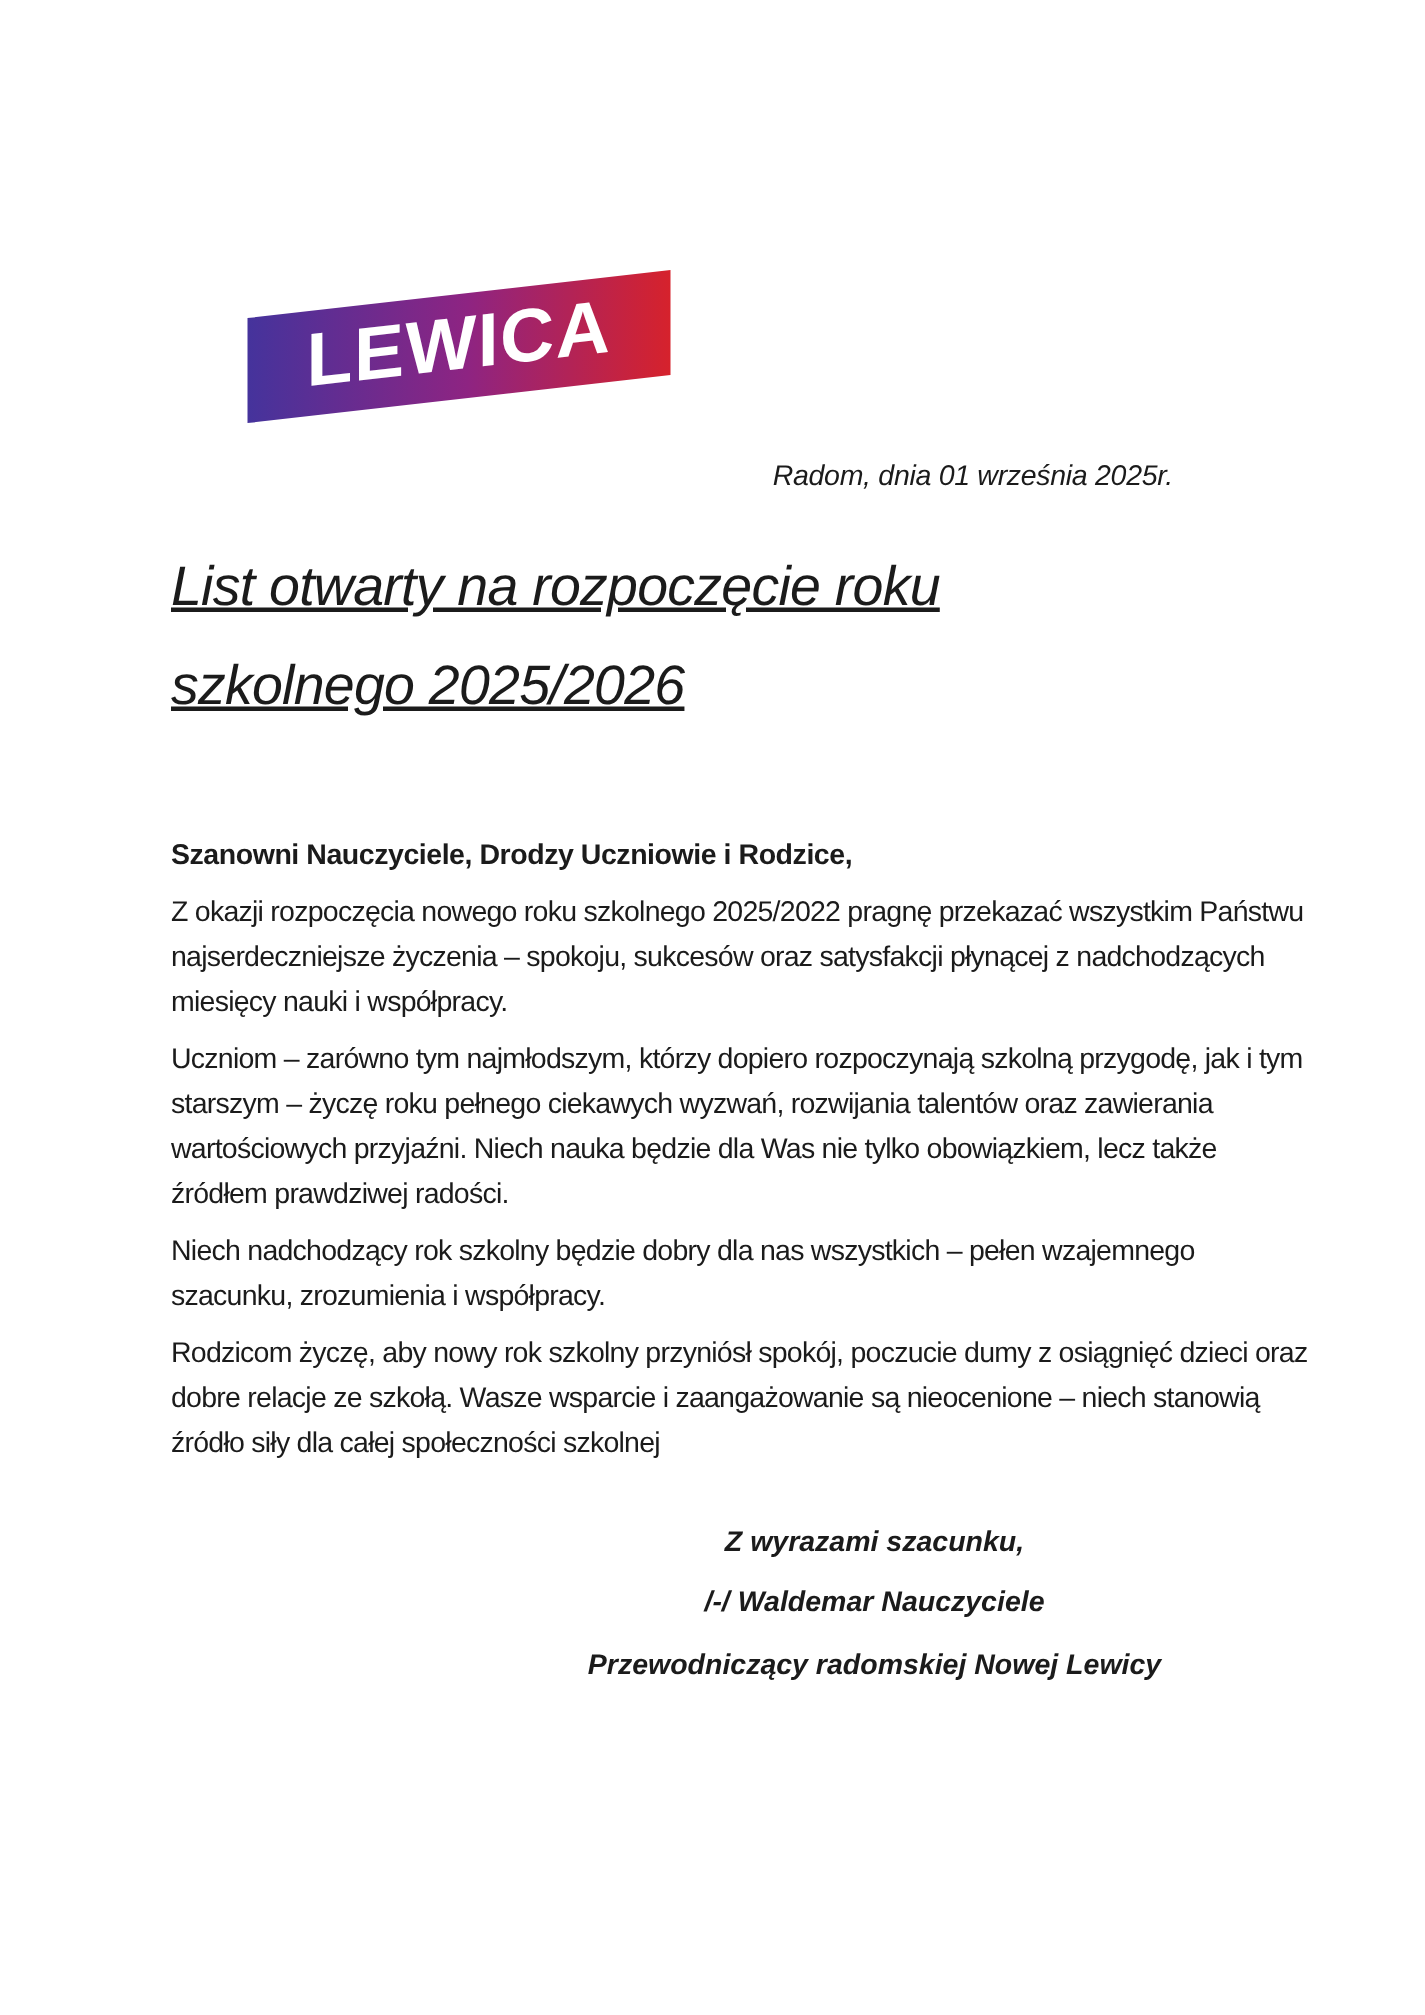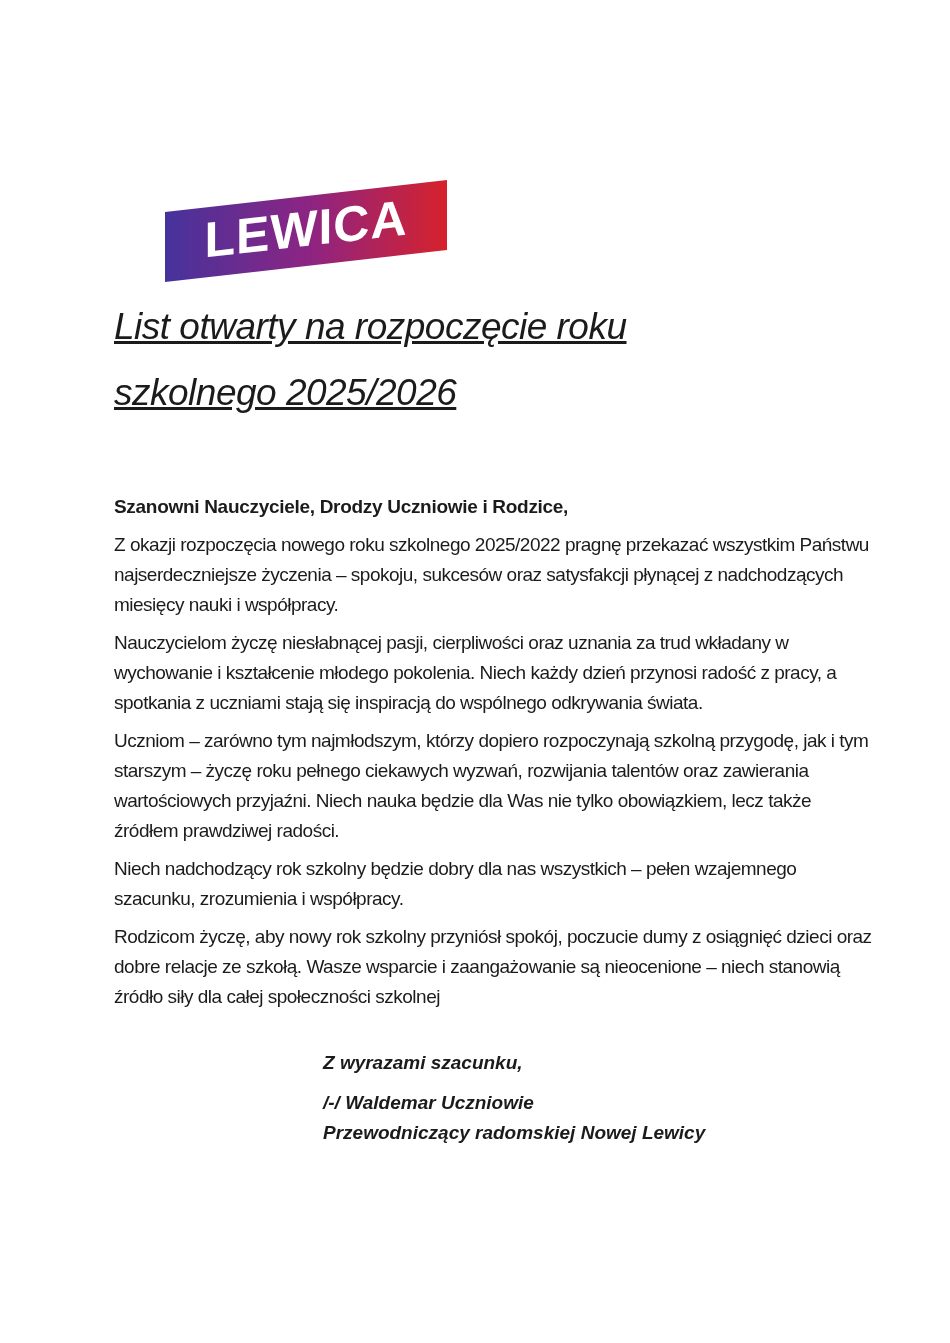--- a/index.html
+++ b/index.html
@@ -69,65 +69,63 @@
   .para {
     margin: 8px 30px 0 114px;
     font-size: 19px;
     line-height: 30px;
     letter-spacing: -0.5px;
     white-space: pre-line;
   }
   .signature {
     margin: 36px 0 0 323px;
     width: 520px;
-    text-align: left;
+    text-align: center;
     font-style: italic;
     font-weight: 700;
     font-size: 19px;
   }
   .sig-line { line-height: 30px; }
   .sig-signer { margin-top: 10px; }
-  .sig-role { }
+  .sig-role { margin-top: 12px; }
 </style>
 </head>
 <body style="background: rgb(255, 255, 255); color: rgb(27, 27, 27);">
 
 <div class="page">
 
   <div class="logo-wrap">
     <div class="logo-banner" style="background: linear-gradient(90deg, rgb(69, 51, 156) 0%, rgb(142, 36, 130) 52%, rgb(214, 34, 44) 100%);">
       <span class="logo-text" style="color: rgb(255, 255, 255);">LEWICA</span>
     </div>
   </div>
 
+  <div class="dateline">Radom, dnia 01 września 2025r.</div>
 
   <h1 class="title">List otwarty na rozpoczęcie roku
 szkolnego 2025/2026</h1>
 
   <p class="greeting">Szanowni Nauczyciele, Drodzy Uczniowie i Rodzice,</p>
 
   <p class="para">Z okazji rozpoczęcia nowego roku szkolnego 2025/2022 pragnę przekazać wszystkim Państwu
 najserdeczniejsze życzenia – spokoju, sukcesów oraz satysfakcji płynącej z nadchodzących
 miesięcy nauki i współpracy.</p>
 
-  <p class="para">Nauczycielom życzę niesłabnącej pasji, cierpliwości oraz uznania za trud wkładany w
-wychowanie i kształcenie młodego pokolenia. Niech każdy dzień przynosi radość z pracy, a
-spotkania z uczniami stają się inspiracją do wspólnego odkrywania świata.</p>
 
   <p class="para">Uczniom – zarówno tym najmłodszym, którzy dopiero rozpoczynają szkolną przygodę, jak i tym
 starszym – życzę roku pełnego ciekawych wyzwań, rozwijania talentów oraz zawierania
 wartościowych przyjaźni. Niech nauka będzie dla Was nie tylko obowiązkiem, lecz także
 źródłem prawdziwej radości.</p>
 
   <p class="para">Niech nadchodzący rok szkolny będzie dobry dla nas wszystkich – pełen wzajemnego
 szacunku, zrozumienia i współpracy.</p>
 
   <p class="para">Rodzicom życzę, aby nowy rok szkolny przyniósł spokój, poczucie dumy z osiągnięć dzieci oraz
 dobre relacje ze szkołą. Wasze wsparcie i zaangażowanie są nieocenione – niech stanowią
 źródło siły dla całej społeczności szkolnej</p>
 
   <div class="signature">
     <div class="sig-line sig-closing">Z wyrazami szacunku,</div>
-    <div class="sig-line sig-signer">/-/  Waldemar Uczniowie</div>
+    <div class="sig-line sig-signer">/-/  Waldemar Nauczyciele</div>
     <div class="sig-line sig-role">Przewodniczący radomskiej Nowej Lewicy</div>
   </div>
 
 </div>
 
 </body></html>

